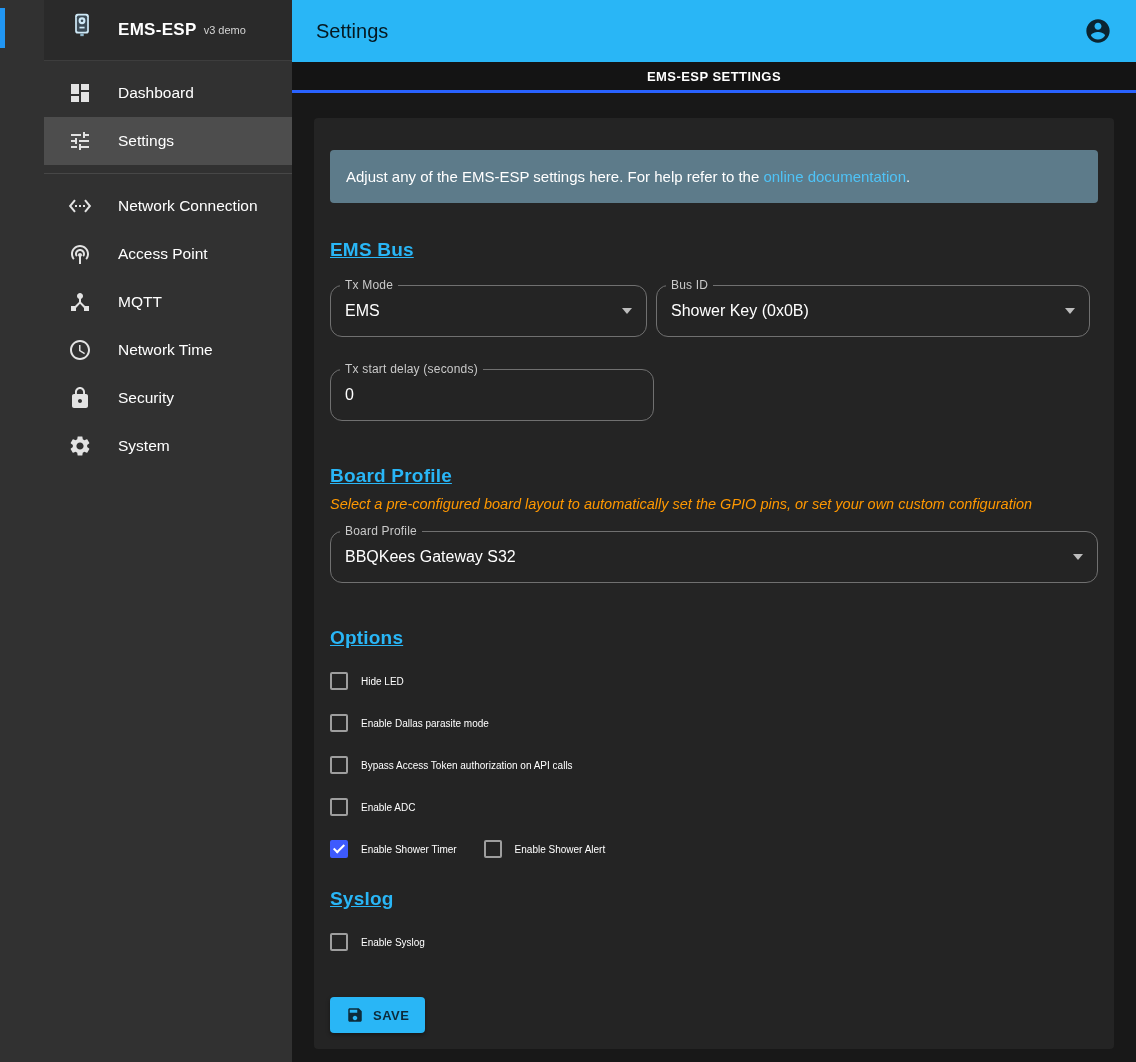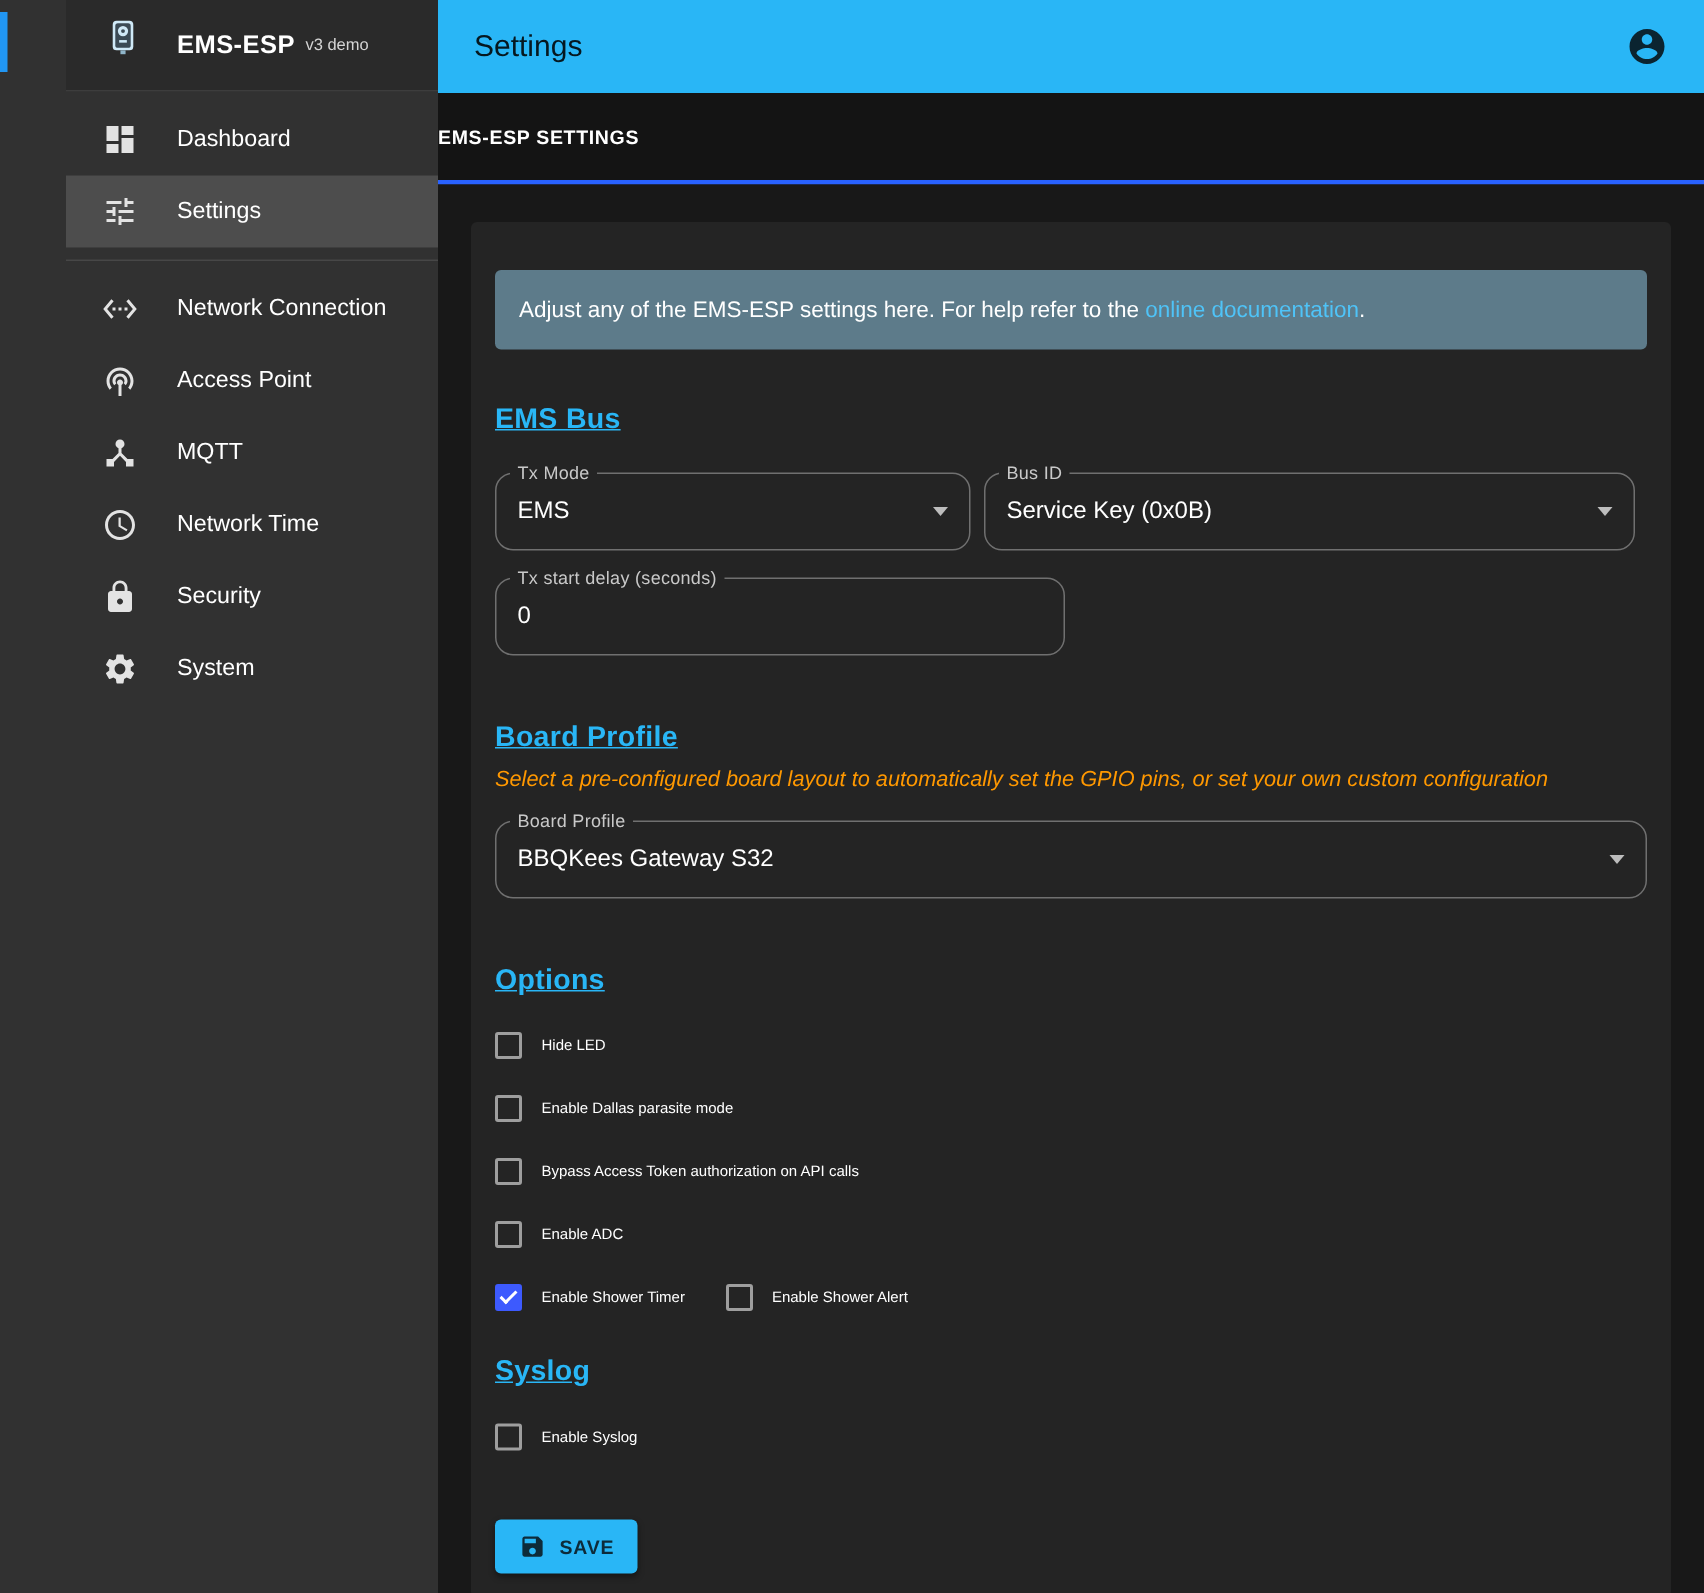--- a/index.html
+++ b/index.html
@@ -45,21 +45,21 @@
   
   .main { flex: 1; display: flex; flex-direction: column; height: 100%; }
   .appbar {
     height: 62px; background: #29b6f6;
     display: flex; align-items: center; padding: 0 22px 0 24px;
   }
   .appbar-title { font-size: 20px; font-weight: 500; color: rgba(0,0,0,.87); }
   .avatar-btn { margin-left: auto; width: 32px; height: 32px; display: inline-flex; align-items: center; justify-content: center; cursor: pointer; background: none; border: none; }
   .avatar-btn svg { width: 28px; height: 28px; fill: #0b2430; }
 
-  .tabbar { height: 58px; background: #141414; display: flex; align-items: center; justify-content: flex-start; }
+  .tabbar { height: 28px; background: #141414; display: flex; align-items: center; justify-content: center; }
   .tab-label { color: #ffffff; font-size: 13px; font-weight: 700; letter-spacing: .45px; cursor: pointer; }
   .tab-indicator { height: 3px; background: #2962ff; }
 
   .content { flex: 1; background: #181818; padding-top: 25px; overflow: hidden; }
   .card {
     width: 800px; margin: 0 auto;
     background: #242424; border-radius: 4px;
     padding: 16px;
   }
 
@@ -88,21 +88,21 @@
     font-size: 12px; color: #c9c9c9; letter-spacing: .2px;
   }
   .field-value { font-size: 16px; color: #ffffff; }
   .select-arrow {
     margin-left: auto; width: 0; height: 0;
     border-left: 5px solid transparent; border-right: 5px solid transparent;
     border-top: 6px solid #bdbdbd;
   }
   .w-txmode { width: 317px; }
   .w-busid  { width: 434px; }
-  .w-delay  { width: 380px; margin-top: 18px; }
+  .w-delay  { width: 324px; margin-top: 32px; }
   .w-full   { width: 100%; margin-top: 19px; }
 
   .hint { color: #ff9800; font-style: italic; font-size: 14.5px; margin-top: 9px; }
 
   .checkbox-list { margin-top: 11px; }
   .checkbox-row { display: flex; align-items: center; height: 42px; }
   .checkbox-item { display: flex; align-items: center; cursor: pointer; }
   .checkbox-item + .checkbox-item { margin-left: 27px; }
   .checkbox {
     width: 18px; height: 18px;
@@ -243,21 +243,21 @@
       <h2 class="section-heading">EMS Bus</h2>
 
       <div class="fields-row">
         <div class="field w-txmode">
           <span class="field-label">Tx Mode</span>
           <span class="field-value">EMS</span>
           <span class="select-arrow"></span>
         </div>
         <div class="field w-busid">
           <span class="field-label">Bus ID</span>
-          <span class="field-value">Service Key (0x0B)</span>
+          <span class="field-value">Shower Key (0x0B)</span>
           <span class="select-arrow"></span>
         </div>
       </div>
 
       <div class="field w-delay">
         <span class="field-label">Tx start delay (seconds)</span>
         <span class="field-value">0</span>
       </div>
 
       <h2 class="section-heading tight">Board Profile</h2>

